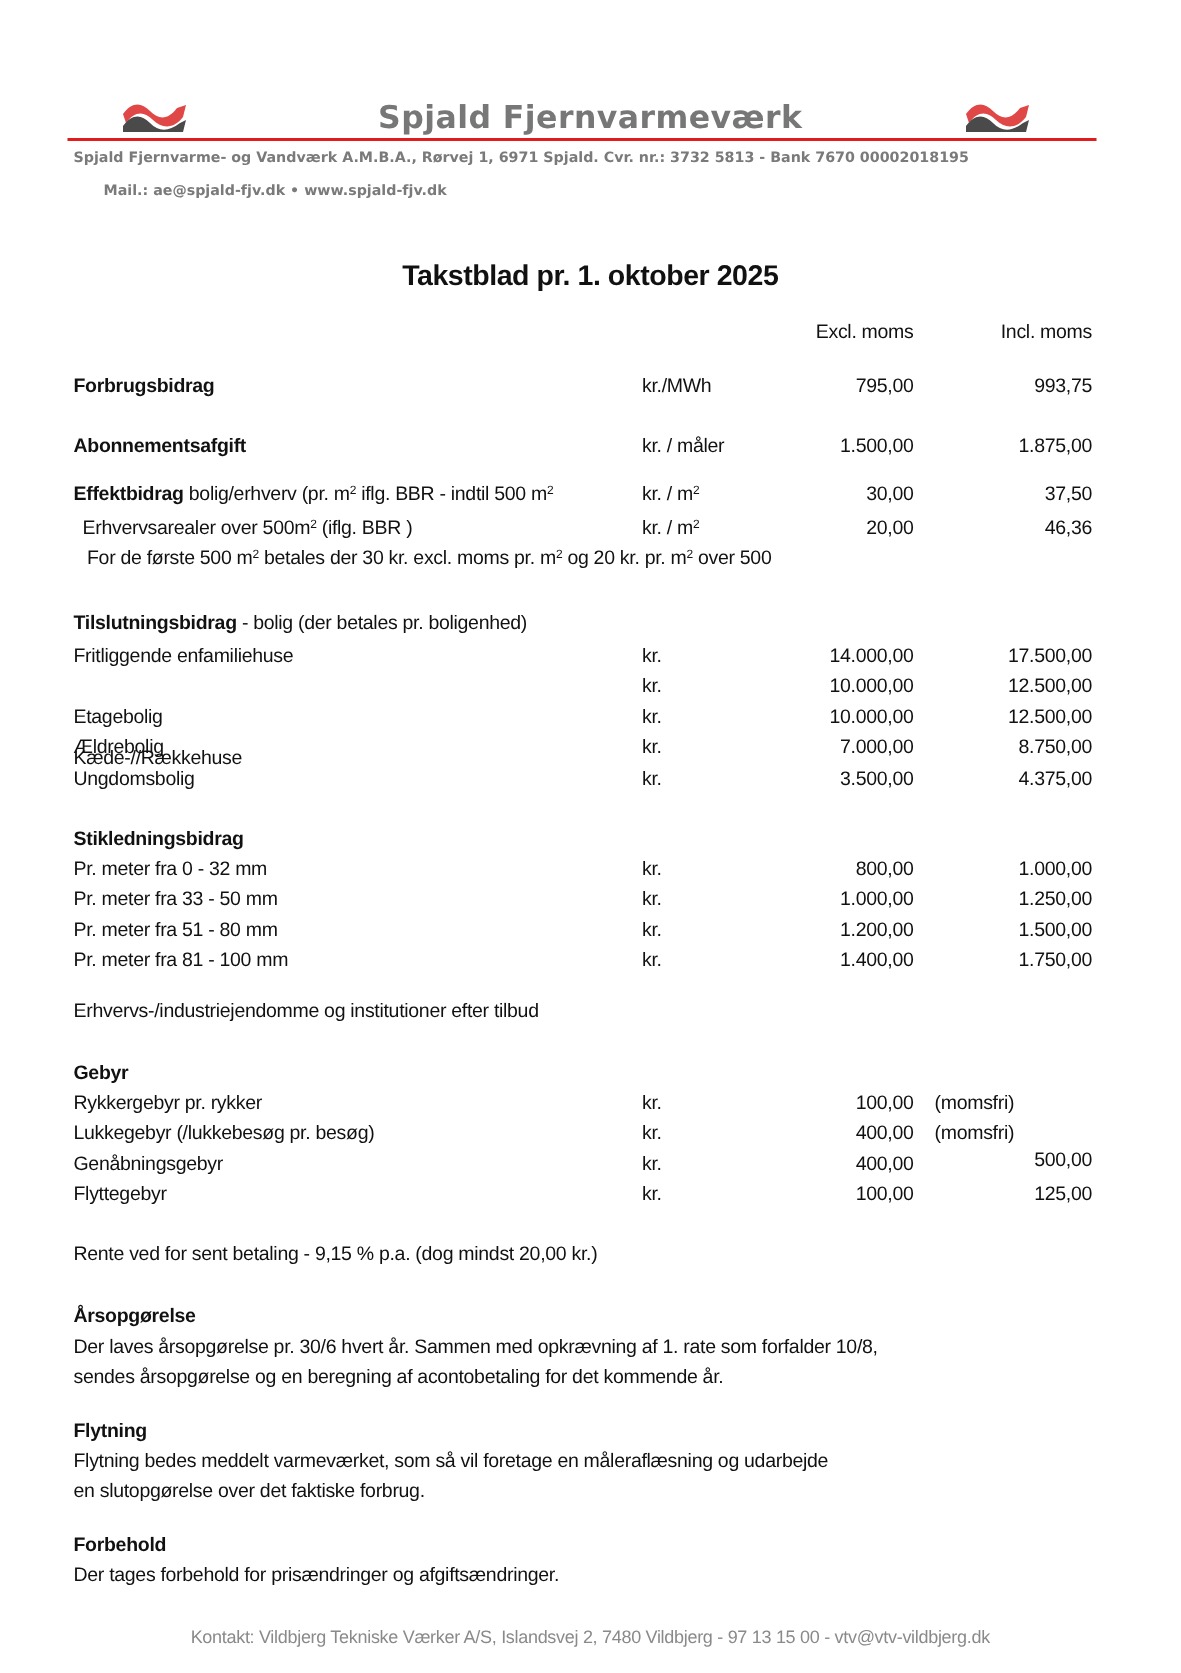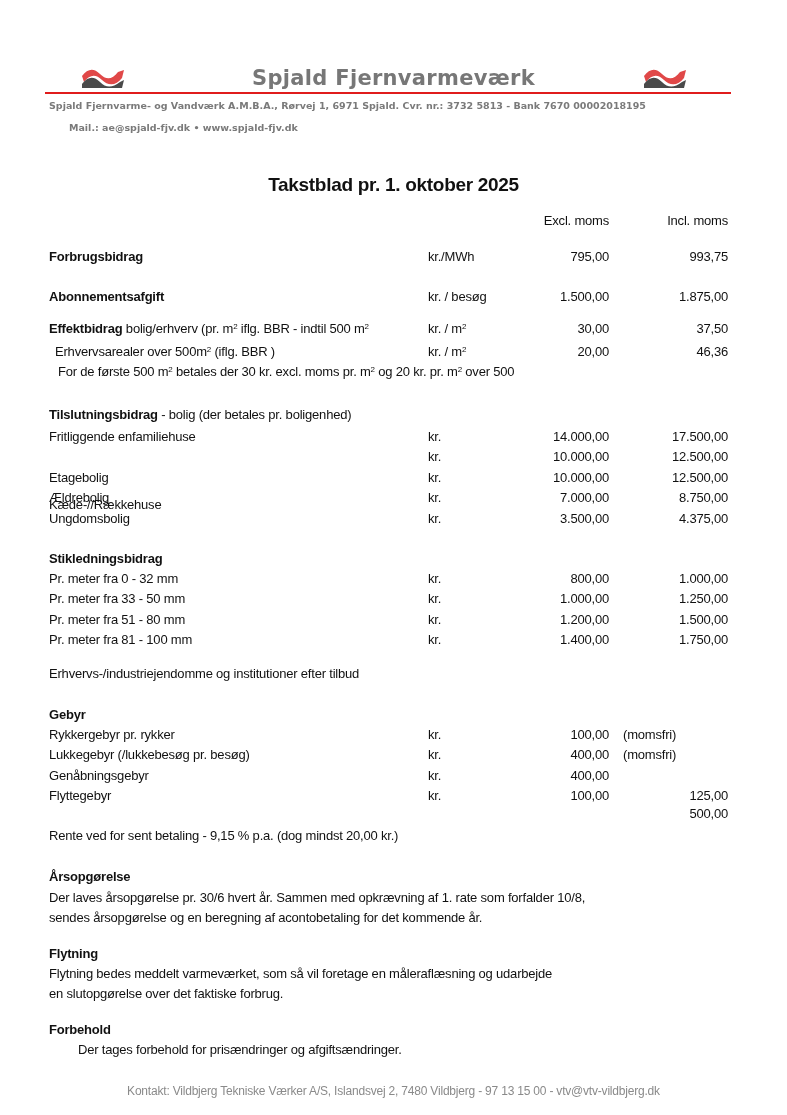--- a/index.html
+++ b/index.html
@@ -41,21 +41,21 @@
 
 <div class="t col-ex" style="top:213px;">Excl. moms</div>
 <div class="t col-in" style="top:213px;">Incl. moms</div>
 
 <div class="t b" style="left:49px; top:249px;">Forbrugsbidrag</div>
 <div class="t col-unit" style="top:249px;">kr./MWh</div>
 <div class="t col-ex" style="top:249px;">795,00</div>
 <div class="t col-in" style="top:249px;">993,75</div>
 
 <div class="t b" style="left:49px; top:289px;">Abonnementsafgift</div>
-<div class="t col-unit" style="top:289px;">kr. / besøg</div>
+<div class="t col-unit" style="top:289px;">kr. / måler</div>
 <div class="t col-ex" style="top:289px;">1.500,00</div>
 <div class="t col-in" style="top:289px;">1.875,00</div>
 
 <div class="t" style="left:49px; top:321px;"><span class="b">Effektbidrag</span><span> bolig/erhverv (pr. m</span><sup>2</sup><span> iflg. BBR - indtil  500 m</span><sup>2</sup></div>
 <div class="t col-unit" style="top:321px;"><span>kr. / m</span><sup>2</sup></div>
 <div class="t col-ex" style="top:321px;">30,00</div>
 <div class="t col-in" style="top:321px;">37,50</div>
 
 <div class="t" style="left:55px; top:344px;"><span>Erhvervsarealer over 500m</span><sup>2</sup><span> (iflg. BBR )</span></div>
 <div class="t col-unit" style="top:344px;"><span>kr. / m</span><sup>2</sup></div>
@@ -115,33 +115,33 @@
     <div class="t col-unit" style="top:727px;">kr.</div>
     <div class="t col-ex" style="top:727px;">100,00</div>
     <div class="t " style="left:623px; top:727px;">(momsfri)</div>
     <div class="t " style="left:49px; top:747.4px;">Lukkegebyr (/lukkebesøg pr. besøg)</div>
     <div class="t col-unit" style="top:747.4px;">kr.</div>
     <div class="t col-ex" style="top:747.4px;">400,00</div>
     <div class="t " style="left:623px; top:747.4px;">(momsfri)</div>
     <div class="t " style="left:49px; top:767.8px;">Genåbningsgebyr</div>
     <div class="t col-unit" style="top:767.8px;">kr.</div>
     <div class="t col-ex" style="top:767.8px;">400,00</div>
-    <div class="t col-in" style="top:806px;text-align:right;">500,00</div>
+    <div class="t col-in" style="top:765px;text-align:right;">500,00</div>
     <div class="t " style="left:49px; top:788.2px;">Flyttegebyr</div>
     <div class="t col-unit" style="top:788.2px;">kr.</div>
     <div class="t col-ex" style="top:788.2px;">100,00</div>
     <div class="t col-in" style="top:788.2px;">125,00</div>
   </div>
 
 <div class="t" style="left:49px; top:828px;">Rente ved for sent betaling -   9,15 % p.a. (dog mindst 20,00 kr.)</div>
 
 <div class="t b" style="left:49px; top:869px;">Årsopgørelse</div>
 <div class="t" style="left:49px; top:890px;">Der laves årsopgørelse pr. 30/6 hvert år. Sammen med opkrævning af 1. rate som forfalder 10/8,</div>
 <div class="t" style="left:49px; top:910px;">sendes årsopgørelse og en beregning af acontobetaling for det kommende år.</div>
 
 <div class="t b" style="left:49px; top:946px;">Flytning</div>
 <div class="t" style="left:49px; top:966px;">Flytning bedes meddelt varmeværket, som så vil foretage en måleraflæsning og udarbejde</div>
 <div class="t" style="left:49px; top:986px;">en slutopgørelse over det faktiske forbrug.</div>
 
 <div class="t b" style="left:49px; top:1022px;">Forbehold</div>
-<div class="t" style="left:49px; top:1042px;margin-left:29px;">Der tages forbehold for prisændringer og afgiftsændringer.</div>
+<div class="t" style="left:49px; top:1042px;">Der tages forbehold for prisændringer og afgiftsændringer.</div>
 
 <div class="footer">Kontakt: Vildbjerg Tekniske Værker A/S, Islandsvej 2, 7480 Vildbjerg - 97 13 15 00 - vtv@vtv-vildbjerg.dk</div>
 
 </body></html>

